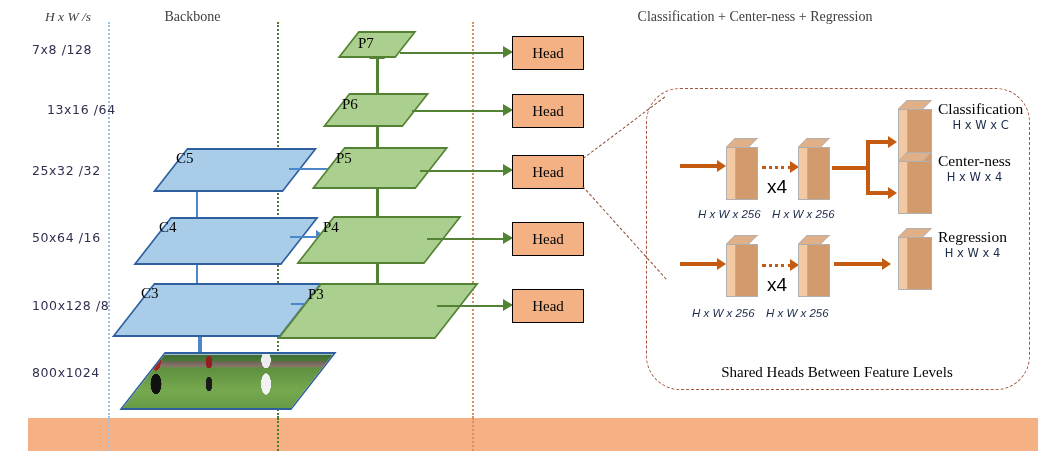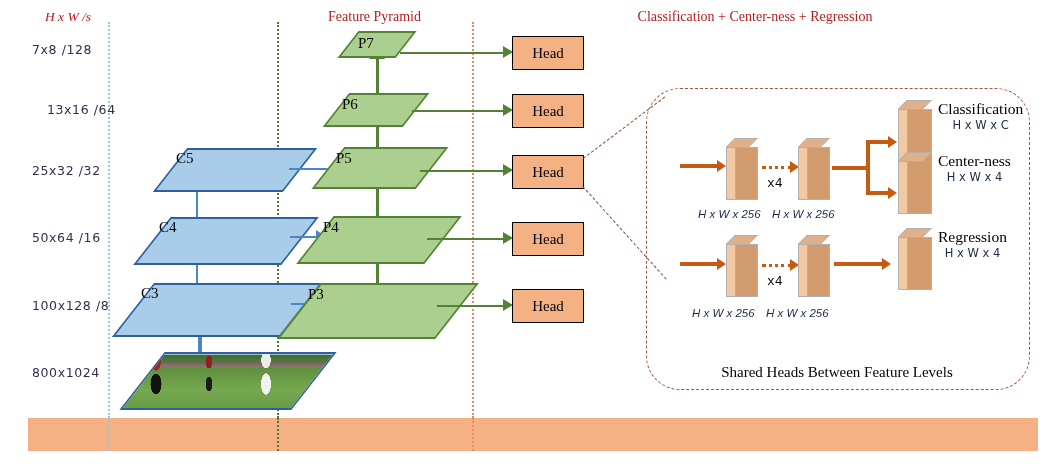--- a/index.html
+++ b/index.html
@@ -33,21 +33,21 @@
 
   
   .headbox{position:absolute;background:#f4b183;border:1.6px solid #000;
            display:flex;align-items:center;justify-content:center;
            font-family:"Liberation Serif",serif;font-size:15px;color:#000;}
 
   
   #bar{position:absolute;left:28px;top:418px;width:1010px;height:33px;background:#f5b183;}
   .barseg{position:absolute;top:0;height:33px;display:flex;align-items:center;
           justify-content:center;font-family:"Liberation Serif",serif;
-          font-size:14px;color:#b91c1c;}
+          font-size:14px;color:#404040;}
   .barseg.ital{font-style:italic;font-size:13.5px;}
   .bardiv{position:absolute;top:418px;width:0;height:33px;
           border-left-width:2px;border-left-style:dotted;}
 
   
   #callout{position:absolute;left:646px;top:88px;width:382px;height:300px;
            border:1.4px dashed #a4553b;border-radius:34px;}
   .calloutline{position:absolute;height:0;border-top-width:1.3px;
                border-top-style:dashed;border-top-color:#8d4a33;
                transform-origin:0 0;}
@@ -57,21 +57,21 @@
   .prism .face{position:absolute;left:9px;top:9px;right:0;bottom:0;
                background:#d29b6e;border:1px solid #b0b0b0;box-sizing:border-box;}
   .prism .side{position:absolute;left:0;top:9px;width:9px;bottom:0;
                background:#f2c9a2;border:1px solid #b0b0b0;border-right:none;
                box-sizing:border-box;}
   .prism .top{position:absolute;left:0;top:0;height:9px;right:9px;
               background:#e0b089;border:1px solid #b0b0b0;border-bottom:none;
               box-sizing:border-box;transform:skewX(-45deg);transform-origin:bottom left;}
   .dimlabel{position:absolute;font-family:Liberation Sans, sans-serif;font-size:11.5px;
             font-style:italic;color:#1b2a4a;white-space:nowrap;}
-  .xlabel{position:absolute;font-family:Liberation Mono, monospace;font-size:13px;
+  .xlabel{position:absolute;font-family:Liberation Sans, sans-serif;font-size:19px;
           color:#000;white-space:nowrap;}
   .outlabel{position:absolute;text-align:left;white-space:nowrap;}
   .outlabel .t{font-family:"Liberation Serif",serif;font-size:15.5px;color:#000;}
   .outlabel .s{font-family:"DejaVu Sans",sans-serif;font-size:11.5px;
                color:#1b2a4a;display:block;text-align:center;}
   #sharedcap{position:absolute;left:646px;top:364px;width:382px;text-align:center;
              font-family:"Liberation Serif",serif;font-size:15px;color:#000;}
 
   
   .oline{position:absolute;background:#c55a11;}
@@ -271,20 +271,20 @@
   </div>
   <div class="outlabel" style="left:938px;top:228px;">
     <span class="t">Regression</span>
     <span class="s">H x W x 4</span>
   </div>
 
   <div id="sharedcap">Shared Heads Between Feature Levels</div>
 
   <div id="bar"></div>
   <div class="barseg ital" style="left:28px;width:80px;">H x W  /s</div>
-  <div class="barseg" style="left:277px;width:195px;">Feature Pyramid</div>
+  <div class="barseg" style="left:108px;width:169px;">Backbone</div>
   <div class="barseg" style="left:472px;width:566px;">Classification + Center-ness + Regression</div>
 
   <div class="bardiv" style="left:108px;border-left-color:#9dc3e6;"></div>
   <div class="bardiv" style="left:277px;border-left-color:#4e7a2e;"></div>
   <div class="bardiv" style="left:472px;border-left-color:#e08f63;"></div>
 
 </div>
 
 </body></html>

